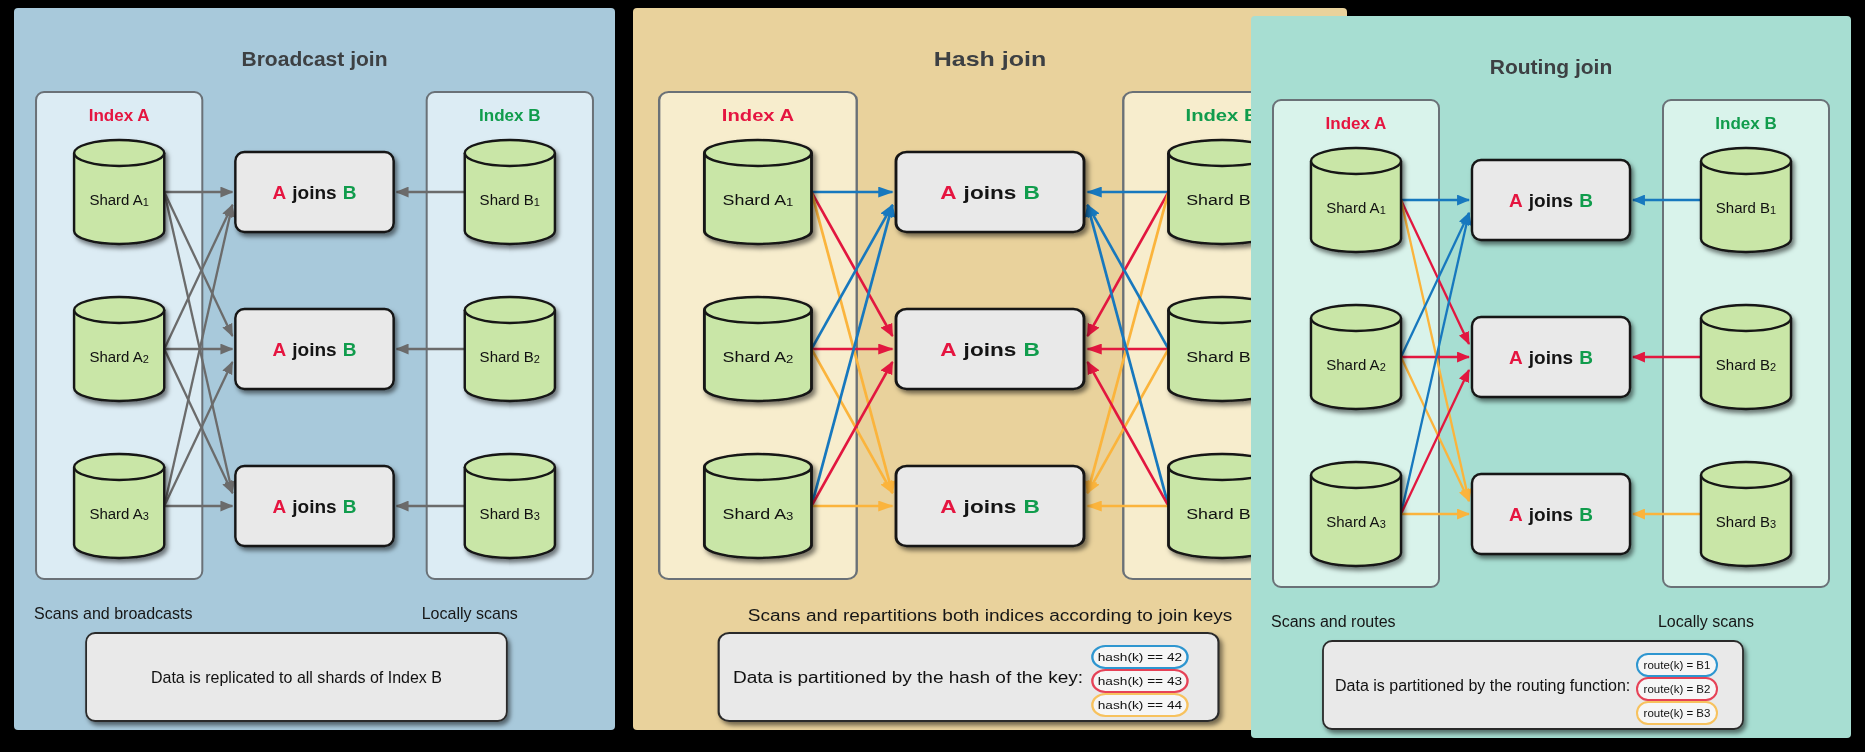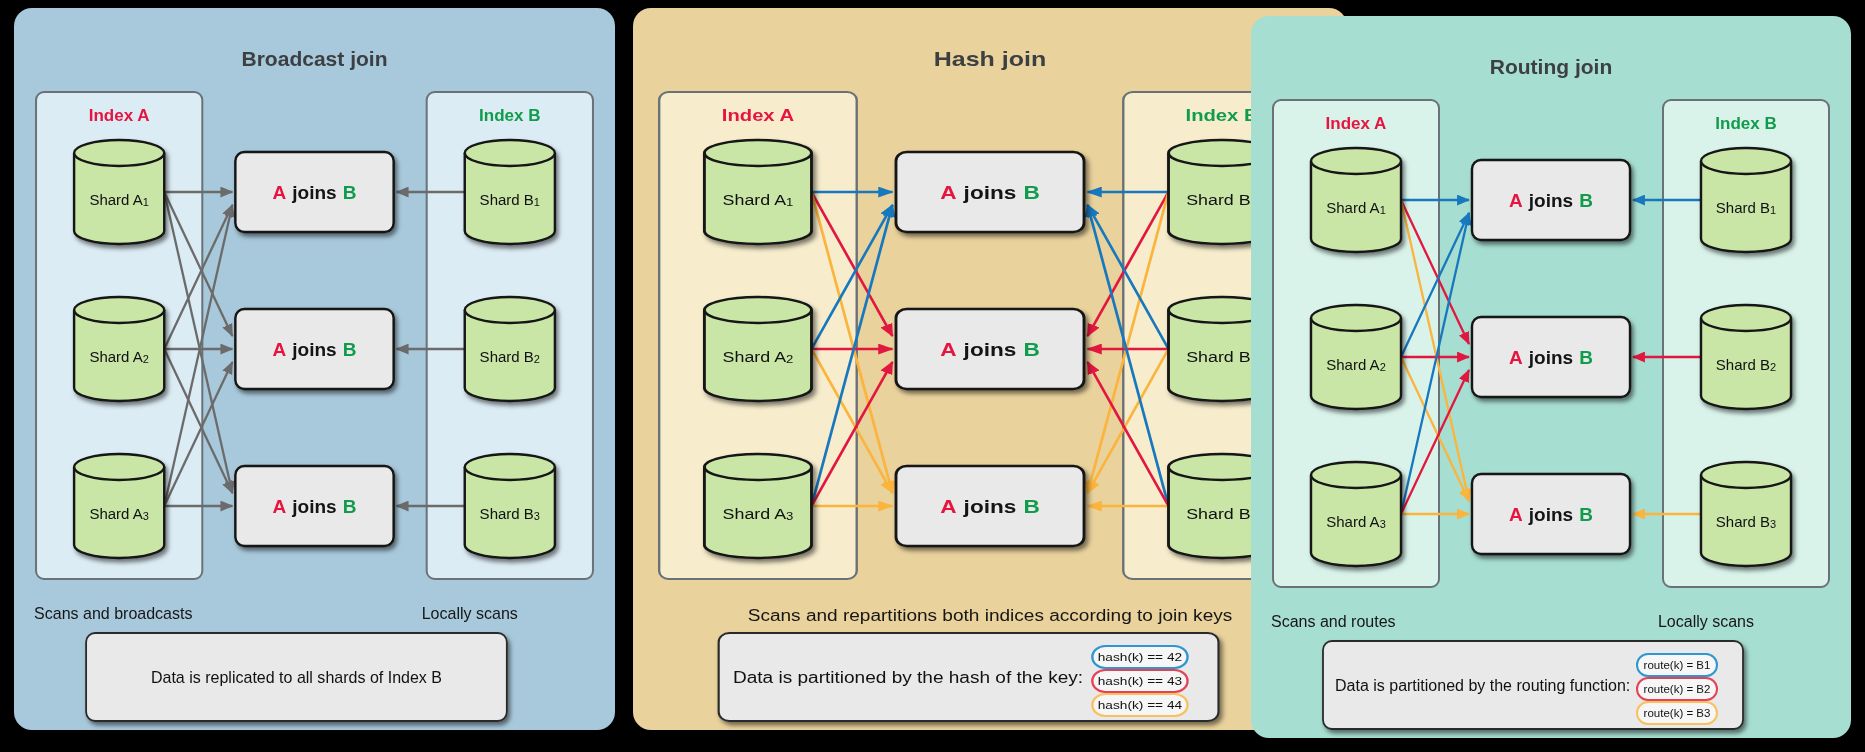--- a/index.html
+++ b/index.html
@@ -1,18 +1,18 @@
 <!DOCTYPE html>
 <html><head>
 <meta charset="utf-8">
 <style>
   html,body{margin:0;padding:0;background:#000;}
   .stage{position:relative;width:1865px;height:752px;background:#000;overflow:hidden;
          font-family:"Liberation Sans",sans-serif;}
-  .panel{position:absolute;top:8px;height:722px;border-radius:18px;}
+  .panel{position:absolute;top:8px;height:722px;border-radius:4px;}
   .panel svg{display:block;width:100%;height:100%;}
   text{font-family:"Liberation Sans",sans-serif;}
 </style>
 </head>
 <body>
 
 <div class="stage">
   <section class="panel" style="left: 14px; width: 601px; background: rgb(168, 201, 219);">
     <svg viewBox="0 0 600 722" preserveAspectRatio="none">
         <defs>

